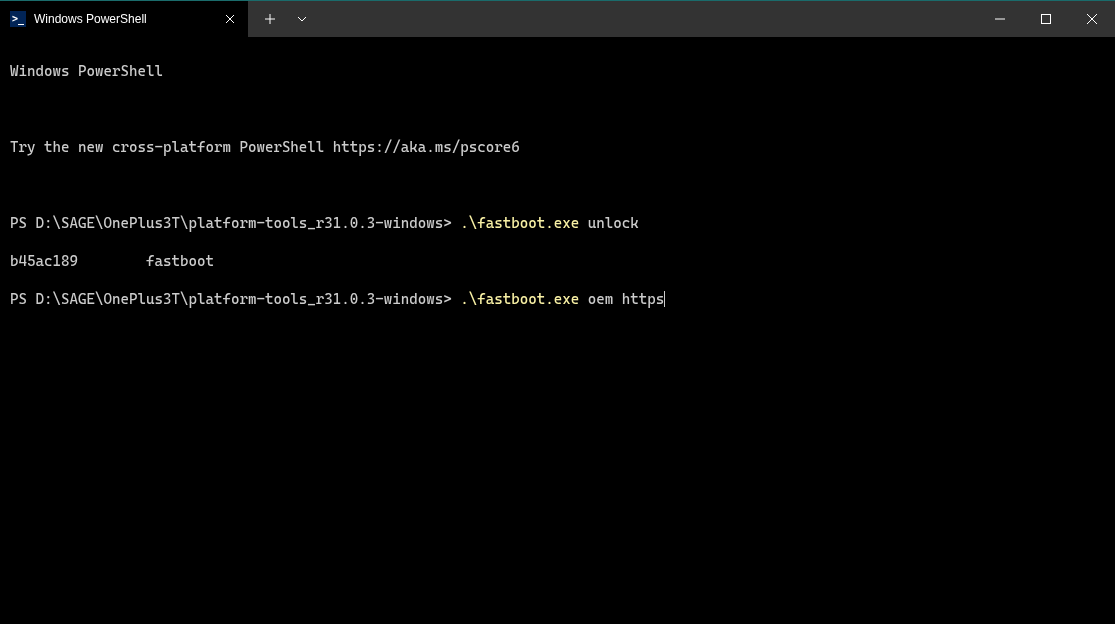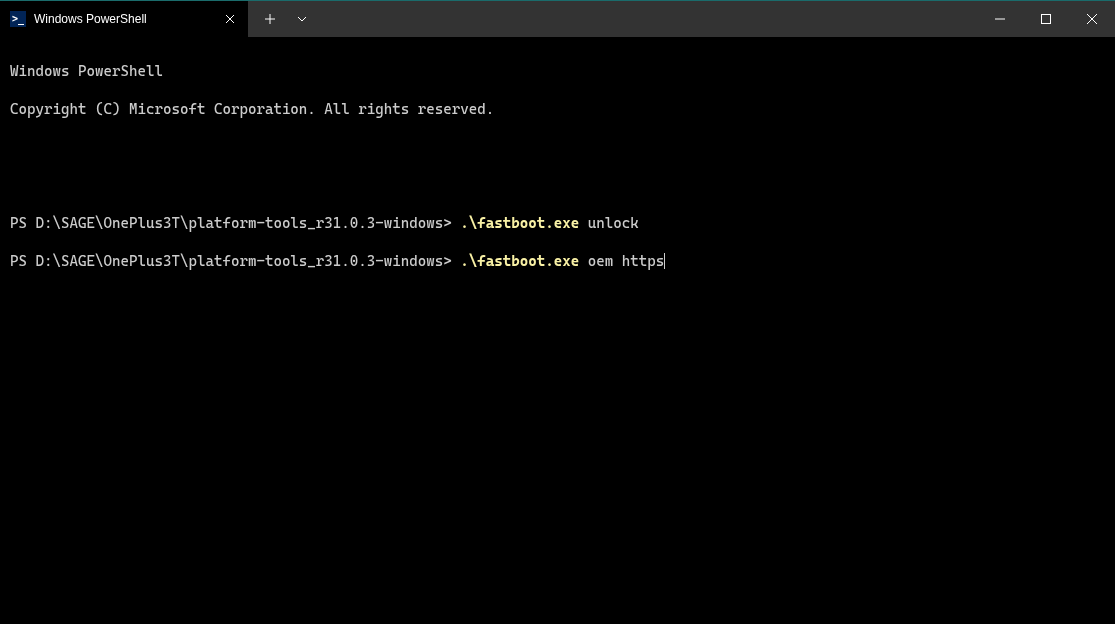--- a/index.html
+++ b/index.html
@@ -114,21 +114,20 @@
       font-size: 14.5px;
       line-height: 19px;
       color: #cccccc;
       white-space: pre;
     }
     .line {
       white-space: pre;
     }
     .cmd-yellow {
       color: #f9f1a5;
-      font-weight: bold;
     }
     .cursor {
       display: inline-block;
       width: 1px;
       height: 16px;
       background: #cccccc;
       vertical-align: text-bottom;
       margin-left: 0px;
     }
   </style>
@@ -174,18 +173,19 @@
     <div class="window-btn">
       <svg viewBox="0 0 10 10">
           <path d="M0 0 L10 10 M10 0 L0 10" stroke="#ffffff" stroke-width="1" fill="none"></path>
         </svg>
     </div>
   </div>
 </div>
 
 <div class="terminal">
 <div class="line">Windows PowerShell</div>
-<div class="line">Copyright (C) Microsoft Corporation. All rights reserved.</div>
 <div class="line">&nbsp;</div>
+<div class="line">Try the new cross-platform PowerShell https://aka.ms/pscore6</div>
 <div class="line">&nbsp;</div>
 <div class="line"><span>PS D:\SAGE\OnePlus3T\platform-tools_r31.0.3-windows&gt; </span><span class="cmd-yellow">.\fastboot.exe</span><span> unlock</span></div>
+<div class="line">b45ac189        fastboot</div>
 <div class="line"><span>PS D:\SAGE\OnePlus3T\platform-tools_r31.0.3-windows&gt; </span><span class="cmd-yellow">.\fastboot.exe</span><span> oem https</span><span class="cursor"></span></div>
 </div>
 
 </body></html>

